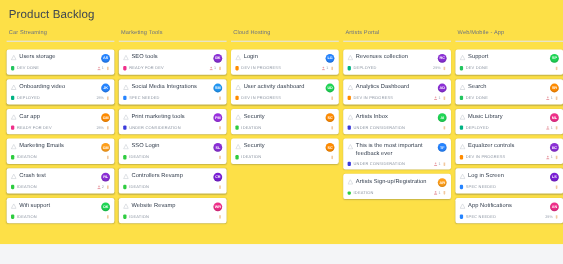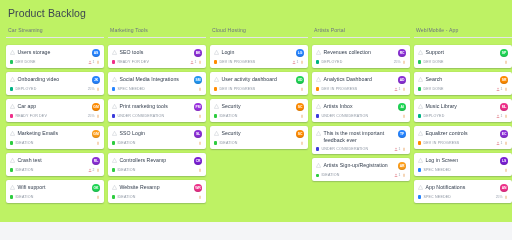--- a/index.html
+++ b/index.html
@@ -4,21 +4,21 @@
 <style>
   * { box-sizing: border-box; margin: 0; padding: 0; }
   html, body {
     width: 512px; height: 222px;
     background: #f4f5f7;
     font-family: "Liberation Sans", sans-serif;
     overflow: hidden;
   }
   #board {
     width: 512px; height: 222px;
-    background: #bef264;
+    background: #fde047;
     padding: 7px 5px 0 6px;
     position: relative;
   }
   .board-title {
     font-size: 10.5px;
     color: #3d4551;
     letter-spacing: 0.1px;
     font-weight: 400;
     padding-left: 2px;
     margin-bottom: 8px;

